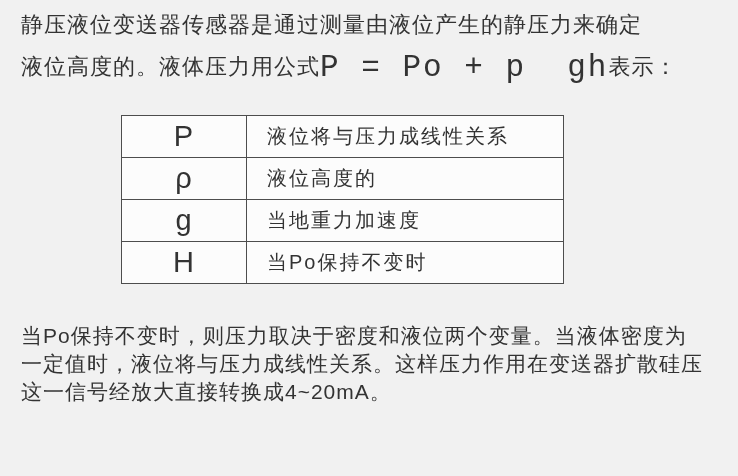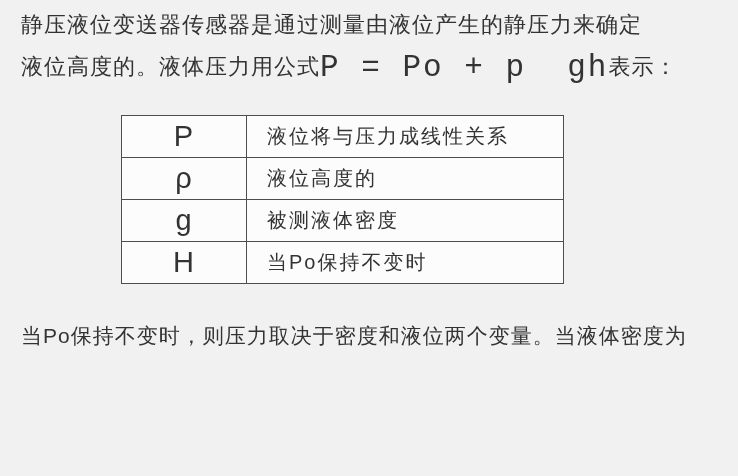--- a/index.html
+++ b/index.html
@@ -87,26 +87,28 @@
       <tr>
         <td class="sym">P</td>
         <td class="desc">液位将与压力成线性关系</td>
       </tr>
       <tr>
         <td class="sym">ρ</td>
         <td class="desc">液位高度的</td>
       </tr>
       <tr>
         <td class="sym">g</td>
-        <td class="desc">被测液体密度</td>
+        <td class="desc">当地重力加速度</td>
       </tr>
       <tr>
         <td class="sym">H</td>
         <td class="desc">当Po保持不变时</td>
       </tr>
     </tbody>
   </table>
 
   <div class="footer">
     <div class="footer-line">当Po保持不变时，则压力取决于密度和液位两个变量。当液体密度为</div>
+    <div class="footer-line">一定值时，液位将与压力成线性关系。这样压力作用在变送器扩散硅压</div>
+    <div class="footer-line">这一信号经放大直接转换成4~20mA。</div>
   </div>
 
 </div>
 
 </body></html>

